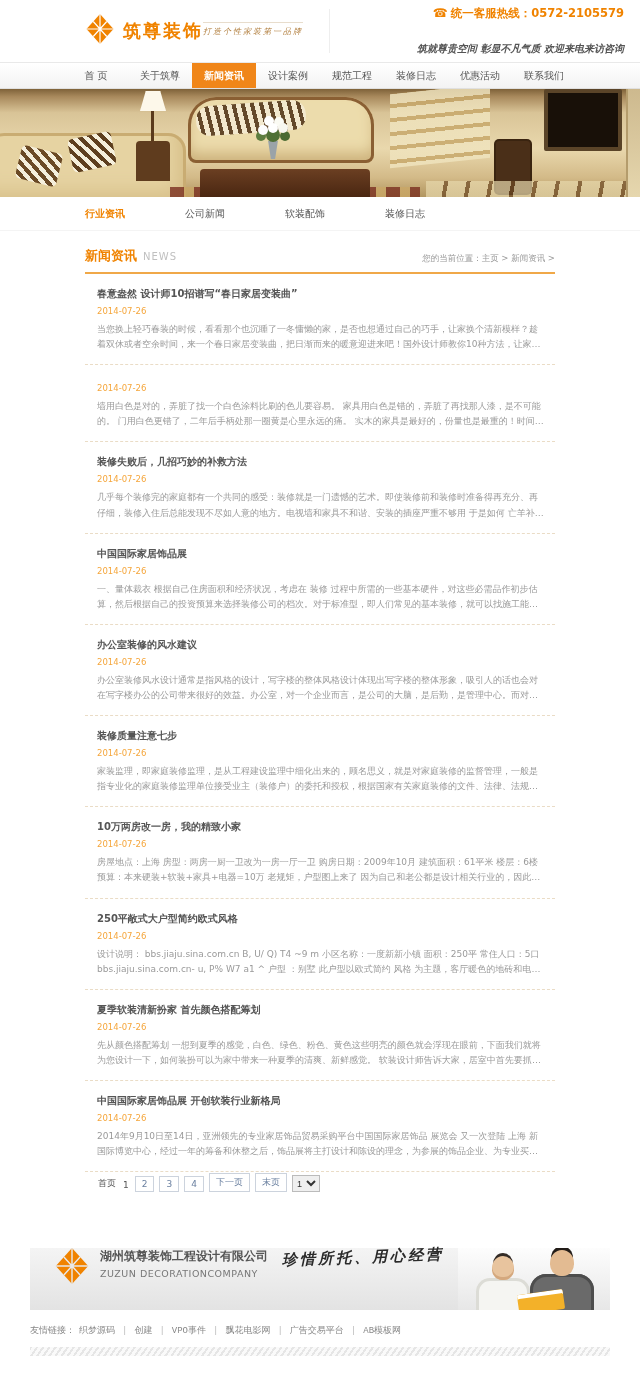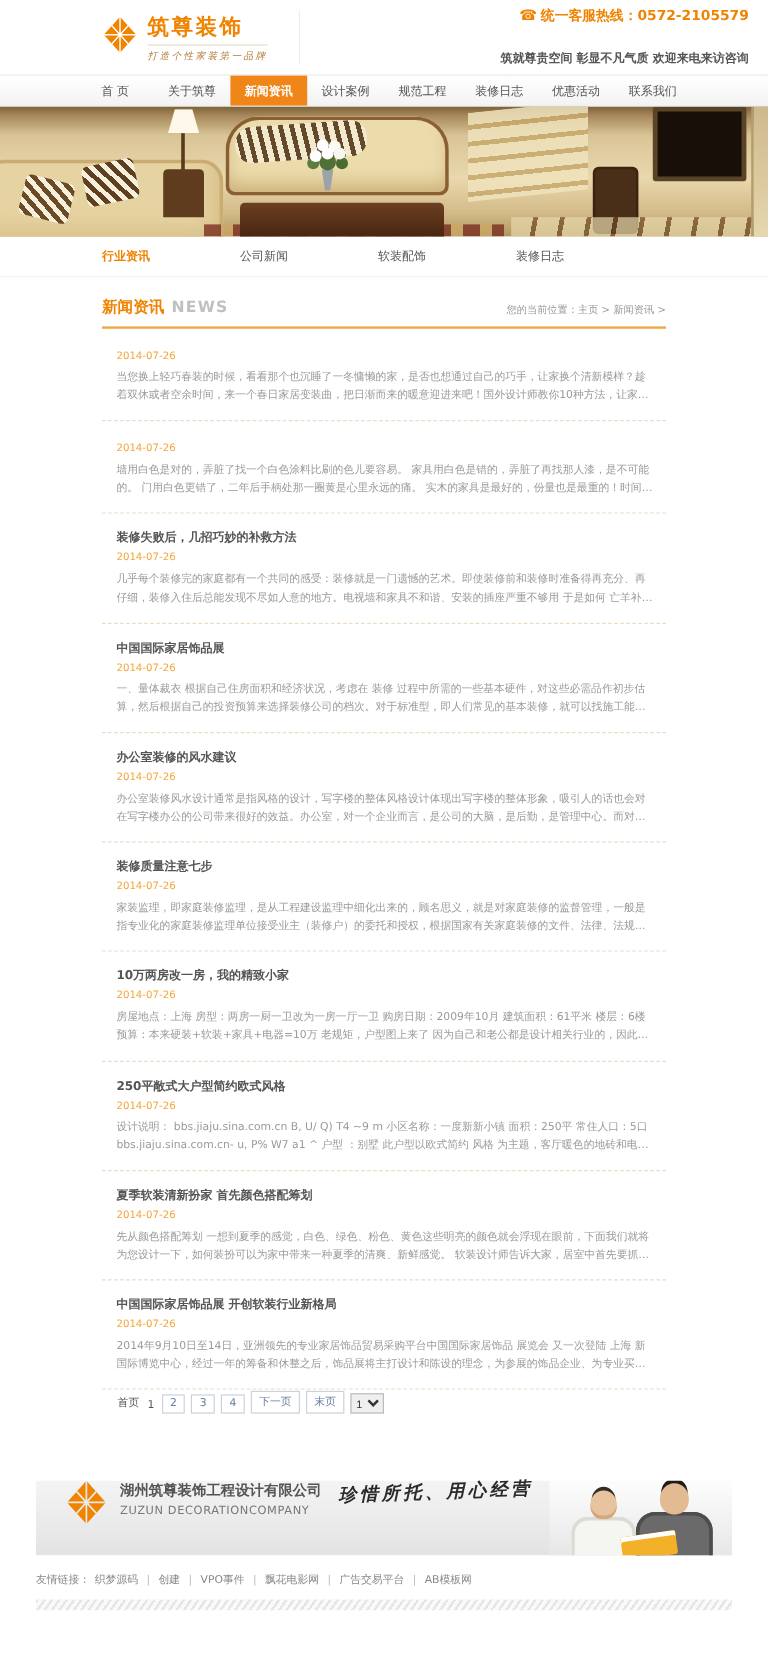--- a/index.html
+++ b/index.html
@@ -1,27 +1,27 @@
 <!DOCTYPE html>
 <html><head>
 <meta charset="utf-8">
 <style>
   * { margin:0; padding:0; box-sizing:border-box; }
   body { width:640px; font-family:"DejaVu Sans","Liberation Sans",sans-serif; background:#fff; color:#555; }
 
   
   .top-header { height:62px; display:flex; align-items:center; justify-content:space-between; padding:0 12px 0 85px; background:#fff; }
   .logo-block { display:flex; align-items:center; gap:8px; padding-right:26px; border-right:1px solid #eee; height:44px; }
-  .logo-txt { display:flex; flex-direction:column; }
+  .logo-txt { display:flex; flex-direction:row; }
   .logo-name { color:#f08300; font-size:18px; font-weight:bold; font-family:"DejaVu Serif","Liberation Serif",serif; letter-spacing:2px; }
   .logo-tag { margin-top:3px; padding-top:3px; border-top:1px solid #e8ddcd; color:#b07c3a; font-size:8px; letter-spacing:2px; font-style:italic; }
   .header-right { text-align:right; padding-right:4px; }
   .hotline { color:#f08300; font-size:11.5px; font-weight:bold; }
   .hotline .ph { font-size:12px; margin-right:3px; }
-  .slogan { color:#555; font-size:10px; font-weight:bold; margin-top:21px; }
+  .slogan { color:#555; font-size:10px; font-weight:bold; margin-top:21px;font-style:italic; }
 
   
   .main-nav { height:27px; display:flex; justify-content:center; align-items:stretch; background:linear-gradient(#ffffff,#f3f3f3); border-top:1px solid #e9e9e9; border-bottom:1px solid #e0e0e0; }
   .nav-item { width:64px; display:flex; align-items:center; justify-content:center; font-size:10px; color:#555; cursor:pointer; text-decoration:none; }
   .nav-item.active { background:#f08619; color:#fff; font-weight:bold; }
 
   
   .banner { position:relative; height:108px; overflow:hidden;
     background:linear-gradient(180deg,#7e6239 0%,#a8895c 7%,#d9c497 22%,#e9d8ad 55%,#d3ba88 82%,#b1955f 100%); }
   .banner > div { position:absolute; }
@@ -46,30 +46,30 @@
   .bn-table { left:200px; bottom:-8px; width:170px; height:36px; background:linear-gradient(#6b3f22,#401f0c); border-radius:4px; }
   .bn-flowers { left:268px; top:34px; width:10px; height:10px; border-radius:50%; background:#fff;
     box-shadow:-10px 2px 0 #fdfdfd,10px 0 0 #f7f7f0,-4px -7px 0 #ffffff,6px -6px 0 #fbfbf4,0 7px 0 2px #4f7036,-12px 8px 0 #5d7d40,12px 8px 0 #4a6a32; }
   .bn-vase { left:266px; top:52px; width:14px; height:18px; background:#9aa3a8; clip-path:polygon(15% 0,85% 0,65% 100%,35% 100%); }
   .bn-rug { left:170px; bottom:0; width:250px; height:10px;
     background:repeating-linear-gradient(90deg,#7a2f20 0 14px,#caa766 14px 24px); opacity:.8; }
   .bn-floor-right { right:14px; bottom:0; width:200px; height:16px;
     background:repeating-linear-gradient(100deg,#e7d8ac 0 18px,#6e4a24 18px 22px); opacity:.7; }
 
   
-  .sub-nav { height:34px; display:flex; align-items:center; gap:75px; padding-left:85px; background:#fff; border-bottom:1px solid #f4f4f4; }
+  .sub-nav { height:34px; display:flex; align-items:center; gap:60px; padding-left:85px; background:#fff; border-bottom:1px solid #f4f4f4; }
   .sub-item { font-size:10px; color:#555; cursor:pointer; text-decoration:none; }
   .sub-item.active { color:#f08300; font-weight:bold; }
 
   
   .main-wrap { width:470px; margin:16px auto 0; }
   .sec-head { display:flex; align-items:flex-end; justify-content:space-between; padding-bottom:7px; border-bottom:2px solid #f0a848; }
   .sec-title-wrap { display:flex; align-items:baseline; gap:6px; }
   .sec-title { color:#f08300; font-size:13px; font-weight:bold; }
-  .sec-sub { color:#c0c0c0; font-size:13px; letter-spacing:1px;font-weight:bold; }
+  .sec-sub { color:#c0c0c0; font-size:10px; letter-spacing:1px; }
   .breadcrumb { color:#999; font-size:8.5px; }
 
   .news-item { padding:13px 10px 12px 12px; border-bottom:1px dashed #eadcc6; }
   .news-title { font-size:10px; font-weight:bold; color:#555; cursor:pointer; }
   .news-date { font-size:8.5px; color:#f5a63c; margin:5px 0 6px; }
   .news-summary { font-size:9px; color:#9a9a9a; line-height:1.68; display:-webkit-box; -webkit-line-clamp:2; -webkit-box-orient:vertical; overflow:hidden; }
 
   .pagination { display:flex; align-items:flex-end; gap:5px; margin:1px 0 0 12px; font-size:9px; color:#555; }
   .pg-plain { padding:2px 1px; }
   .pg-box { border:1px solid #ccd3dd; color:#697f9f; padding:2px 6px; background:#fff; cursor:pointer; text-decoration:none; }
@@ -82,21 +82,21 @@
   .band1-en { font-size:9.5px; color:#777; letter-spacing:.5px; margin-top:3px; }
   .band1-slogan { flex:1; text-align:center; font-family:"DejaVu Serif","Liberation Serif",serif; font-style:italic; font-weight:bold; font-size:15px; color:#2a2a2a; letter-spacing:3px; transform:rotate(-2deg); }
   .band-photo { position:relative; width:152px; height:62px; overflow:hidden; background:linear-gradient(#fdfdfd,#e7e7e7); }
   .bp-head1 { position:absolute; left:34px; top:8px; width:22px; height:24px; border-radius:50% 50% 45% 45%; background:#e8c49e; box-shadow:inset 0 -3px 0 #d4a87e, 0 -4px 0 -1px #332b26; }
   .bp-body1 { position:absolute; left:18px; top:30px; width:54px; height:40px; border-radius:14px 14px 0 0; background:#f5f5f2; box-shadow:inset 0 0 0 3px #dcdcd6; }
   .bp-head2 { position:absolute; left:92px; top:2px; width:24px; height:26px; border-radius:50% 50% 45% 45%; background:#e3bb92; box-shadow:0 -5px 0 -1px #221c18; }
   .bp-body2 { position:absolute; left:72px; top:26px; width:64px; height:44px; border-radius:16px 16px 0 0; background:#6a6a6a; box-shadow:inset 0 0 0 3px #4d4d4d; }
   .bp-book { position:absolute; left:60px; top:44px; width:46px; height:20px; background:#f3b129; transform:rotate(-8deg); border-radius:2px; box-shadow:inset 0 4px 0 #fff; }
 
   
-  .links-bar { width:580px; margin:14px auto 0; font-size:9px; color:#888; display:flex; flex-wrap:wrap; align-items:center; }
+  .links-bar { width:580px; margin:14px auto 0; font-size:9px; color:#888; display:flex; flex-wrap:wrap; align-items:center;font-family:Liberation Mono, monospace; }
   .links-bar .lb-label { margin-right:4px; }
   .link-item { color:#888; text-decoration:none; cursor:pointer; }
   .link-item::after { content:"|"; color:#bbb; margin:0 7px; }
   .link-item:last-child::after { content:""; margin:0; }
 
   .hatch { width:580px; height:9px; margin:10px auto 0;
     background:repeating-linear-gradient(125deg,#e6e6e6 0 2px,#fafafa 2px 5px); }
 
   .logo-mark { flex:none; }
 </style>
@@ -177,20 +177,21 @@
     <div class="sec-title-wrap">
       <span class="sec-title">新闻资讯</span>
       <span class="sec-sub">NEWS</span>
     </div>
     <span class="breadcrumb">您的当前位置：主页 &gt; 新闻资讯 &gt;</span>
   </div>
 
   <div class="news-list">
 
       <article class="news-item">
+        <div class="news-title">春意盎然 设计师10招谱写“春日家居变装曲”</div>
         <div class="news-date">2014-07-26</div>
         <div class="news-summary">当您换上轻巧春装的时候，看看那个也沉睡了一冬慵懒的家，是否也想通过自己的巧手，让家换个清新模样？趁着双休或者空余时间，来一个春日家居变装曲，把日渐而来的暖意迎进来吧！国外设计师教你10种方法，让家轻松换春装！ 为家具也换上新装。这些餐椅都被布...</div>
       </article>
 
       <article class="news-item">
         <div class="news-date">2014-07-26</div>
         <div class="news-summary">墙用白色是对的，弄脏了找一个白色涂料比刷的色儿要容易。 家具用白色是错的，弄脏了再找那人漆，是不可能的。 门用白色更错了，二年后手柄处那一圈黄是心里永远的痛。 实木的家具是最好的，份量也是最重的！时间能够证明一切。 直角简洁的家具很美，撞上去...</div>
       </article>
 
       <article class="news-item">

